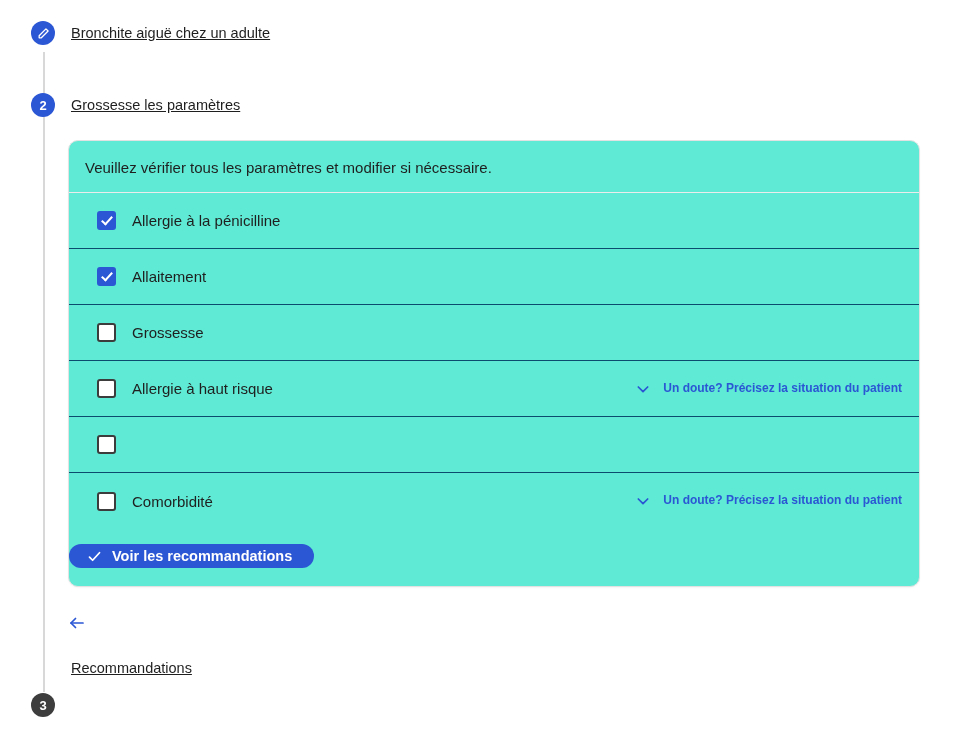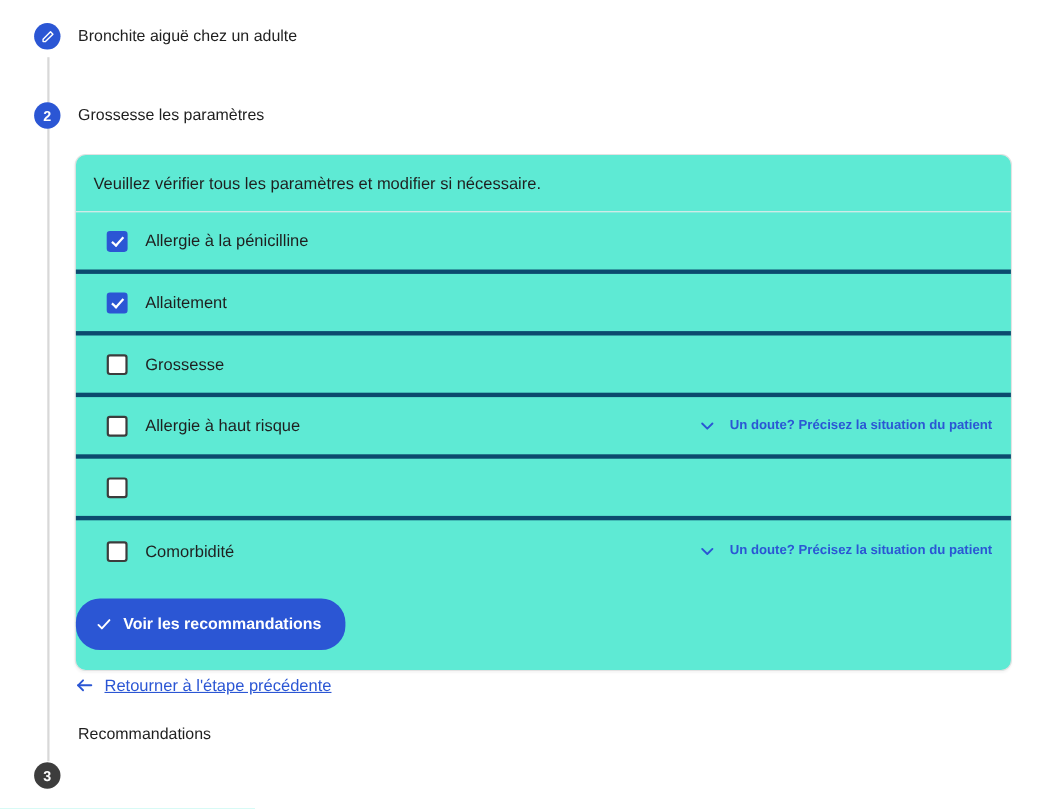--- a/index.html
+++ b/index.html
@@ -52,20 +52,21 @@
   .marker-todo {
     background: #3d3d3d;
   }
   .pencil-icon svg { display: block; }
 
   .step-label {
     position: absolute;
     font-size: 14.5px;
     color: #1f1f1f;
     white-space: nowrap;
+    text-decoration: underline;
   }
 
   
   .step1-marker { left: 31px; top: 21px; }
   .step1-label  { left: 71px; top: 25px; }
 
   
   .step2-marker { left: 31px; top: 93px; }
   .step2-label  { left: 71px; top: 97px; }
 
@@ -92,21 +93,21 @@
   }
 
   .param-list {
     border-top: 1px solid #ececec;
   }
   .param-row {
     display: flex;
     align-items: center;
     height: 56px;
     padding: 0 16px 0 28px;
-    border-bottom: 4px solid #0c4a6e;
+    border-bottom: 1px solid #0c4a6e;
     box-sizing: border-box;
   }
   .param-row:last-child {
     border-bottom: none;
   }
 
   .checkbox {
     width: 19px;
     height: 19px;
     border-radius: 3px;
@@ -165,21 +166,21 @@
   }
 
   .primary-btn {
     margin-left: 0px;
     display: inline-flex;
     align-items: center;
     background: #2b56d4;
     color: #ffffff;
     border: none;
     border-radius: 22px;
-    height: 47px;
+    height: 24px;
     padding: 0 22px 0 18px;
     font-size: 14.5px;
     font-weight: bold;
     font-family: "Liberation Sans", sans-serif;
     cursor: pointer;
   }
   .primary-btn .check {
     margin-right: 10px;
     display: inline-flex;
   }
@@ -287,21 +288,20 @@
     </div>
   </div>
 
   <div class="back-link">
     <span class="arrow">
       <svg width="18" height="18" viewBox="0 0 24 24" fill="none" stroke="#2b56d4" stroke-width="2.3" stroke-linecap="round" stroke-linejoin="round">
         <line x1="20" y1="12" x2="4" y2="12"></line>
         <polyline points="10 6 4 12 10 18"></polyline>
       </svg>
     </span>
-    <span class="back-text">Retourner à l'étape précédente</span>
   </div>
 
   <div class="step-marker marker-todo step3-marker">
     <span>3</span>
   </div>
   <div class="step-label step3-label">Recommandations</div>
 
 </div>
 
 </body></html>

